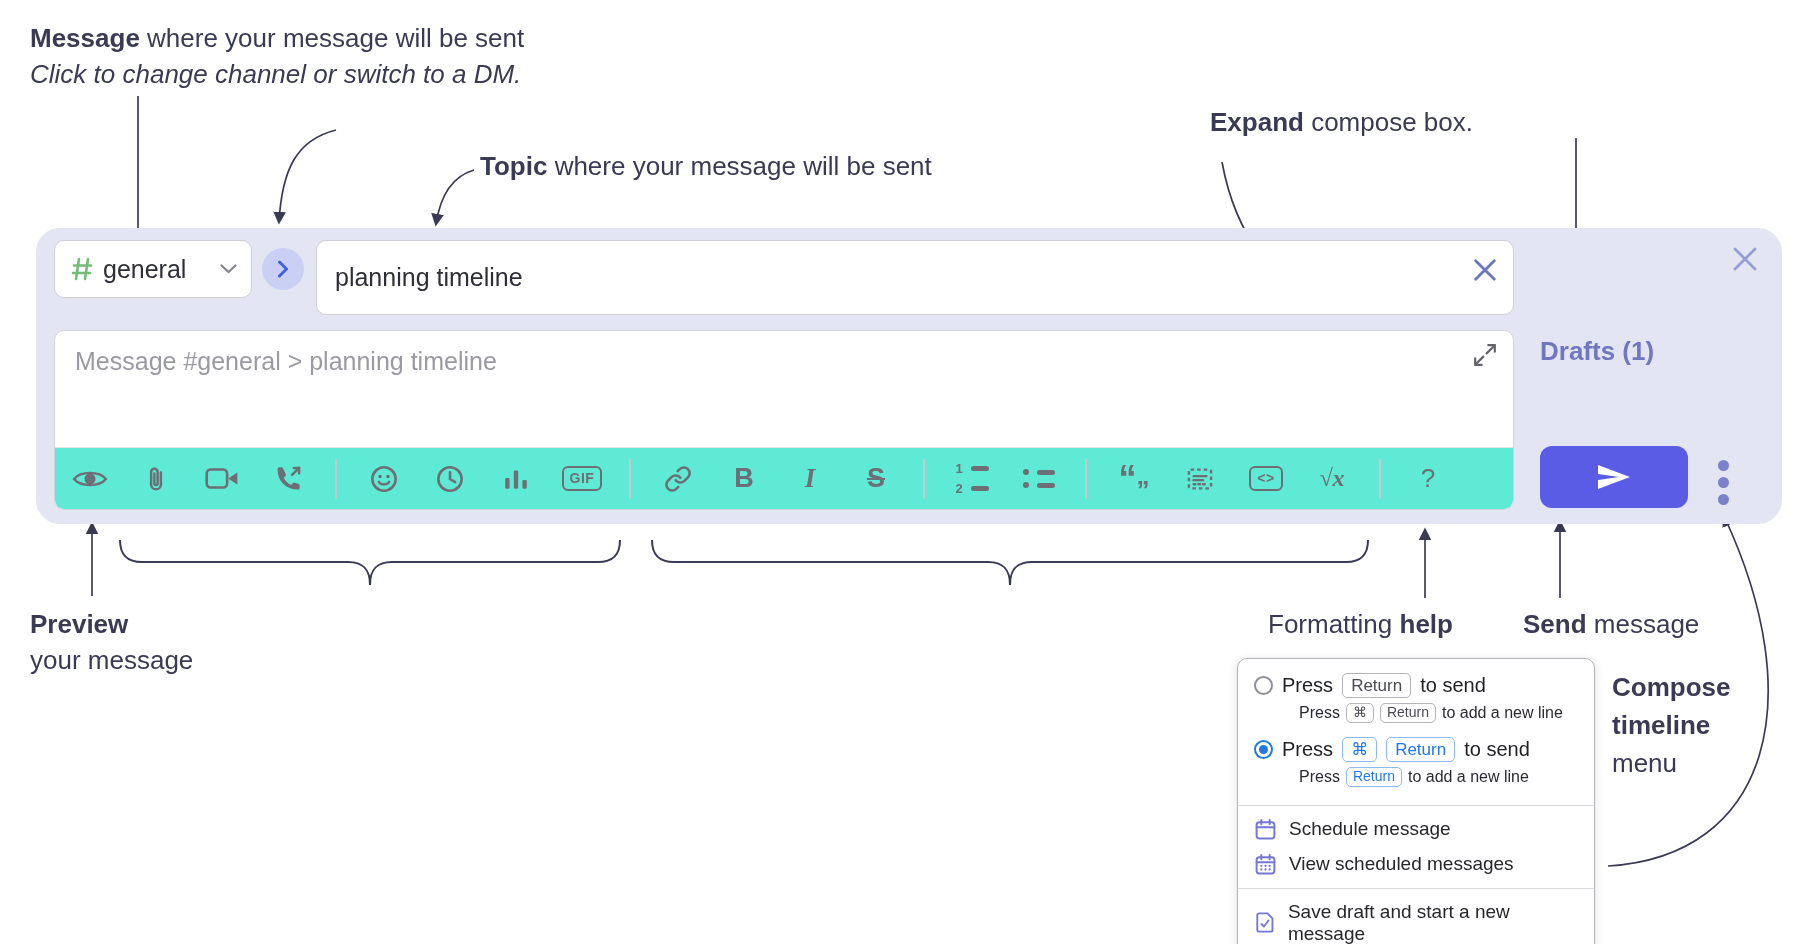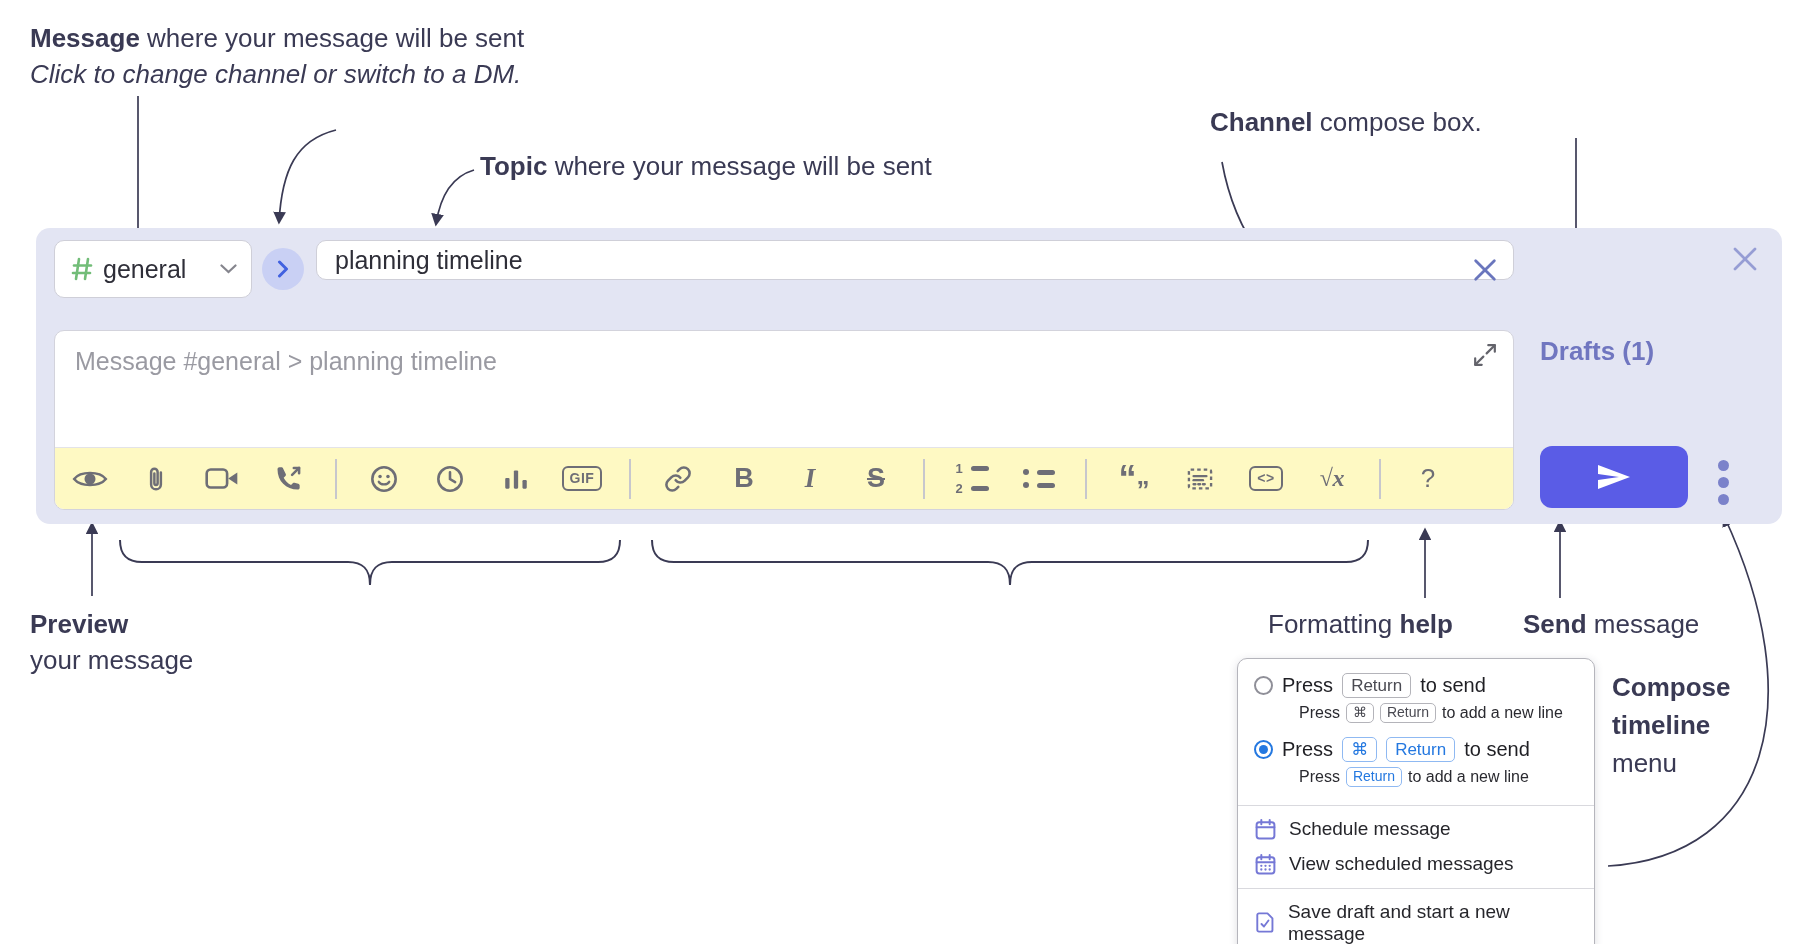--- a/index.html
+++ b/index.html
@@ -8,41 +8,41 @@
             font-family:"Liberation Sans", sans-serif; overflow:hidden; }
 
   
   .note { position:absolute; font-size:26px; color:#3a3a54; line-height:36px; white-space:nowrap; }
   .note b { font-weight:700; }
   .note .it { font-style:italic; }
   .arrows { position:absolute; left:0; top:0; pointer-events:none; }
 
   
   .panel { position:absolute; left:36px; top:228px; width:1746px; height:296px;
-           background:#e3e5f3; border-radius:14px; }
+           background:#e3e5f3; border-radius:24px; }
   .pill { position:absolute; left:18px; top:12px; width:198px; height:58px; background:#fff;
           border:1px solid #cfcfd8; border-radius:10px; display:flex; align-items:center;
           padding:0 14px 0 16px; gap:10px; cursor:pointer; }
   .pill .chan { font-size:25px; color:#2e2e38; flex:1; }
   .goto-btn { position:absolute; left:226px; top:20px; width:42px; height:42px; border-radius:50%;
               background:#c9d0f4; display:flex; align-items:center; justify-content:center; cursor:pointer; }
-  .topic { position:absolute; left:280px; top:12px; width:1198px; height:40px; background:#fff;
+  .topic { position:absolute; left:280px; top:12px; width:1198px; height:75px; background:#fff;
            border:1px solid #cfcfd8; border-radius:10px; }
   .topic input { position:absolute; left:0; top:0; width:100%; height:100%; border:none; outline:none;
                  background:transparent; font-family:inherit; font-size:25px; color:#2e2e38; padding:0 60px 0 18px; }
   .topic .clear { position:absolute; right:14px; top:15px; width:28px; height:28px; cursor:pointer; }
   .panel-close { position:absolute; left:1694px; top:16px; width:30px; height:30px; cursor:pointer; }
   .drafts { position:absolute; left:1504px; top:108px; font-size:26px; color:#7076c0; cursor:pointer;font-weight:bold; }
 
   .msgbox { position:absolute; left:18px; top:102px; width:1460px; height:180px; background:#fff;
             border:1px solid #d3d3dc; border-radius:10px; }
   .placeholder { position:absolute; left:20px; top:16px; font-size:25px; color:#9a9aa2; }
   .expand { position:absolute; right:16px; top:12px; width:24px; height:24px; cursor:pointer; }
 
-  .toolbar { position:absolute; left:0; right:0; bottom:0; height:62px; background:#fef9c3;
+  .toolbar { position:absolute; left:0; right:0; bottom:0; height:62px; background:#5eead4;
              border-top:1px solid #e3e3e8; border-radius:0 0 9px 9px;
              display:flex; align-items:flex-start; padding-left:2px; }
   .ticon { width:66px; height:100%; display:flex; align-items:center; justify-content:center;
            cursor:pointer; color:#6e6e76; }
   .tdiv { width:30px; height:100%; display:flex; align-items:center; justify-content:center; }
   .tdiv i { display:block; width:2px; height:40px; background:#c7c7cd; }
   .glyph-b { font-size:27px; font-weight:700; color:#6e6e76; }
   .glyph-i { font-size:27px; font-style:italic; font-family:"Liberation Serif", serif; color:#6e6e76; font-weight:600;}
   .glyph-s { font-size:27px; color:#6e6e76; text-decoration:line-through; font-weight:600;}
   .glyph-q { font-weight:700; color:#6e6e76; line-height:1; }
@@ -114,21 +114,21 @@
     <div><b>Message</b><span> where your message will be sent</span></div>
     <div class="it">Click to change channel or switch to a DM.</div>
   </div>
 
 
   <div class="note" style="left:480px; top:148px;">
     <b>Topic</b><span> where your message will be sent</span>
   </div>
 
   <div class="note" style="left:1210px; top:104px;">
-    <b>Channel</b><span> compose box.</span>
+    <b>Expand</b><span> compose box.</span>
   </div>
 
 
   <div class="panel">
 
     <div class="pill">
       <svg width="22" height="24" viewBox="0 0 22 24">
         <g stroke="#72bd78" stroke-width="2.6" stroke-linecap="round" fill="none">
           <path d="M8,2 L5,22"></path>
             <path d="M17,2 L14,22"></path>

